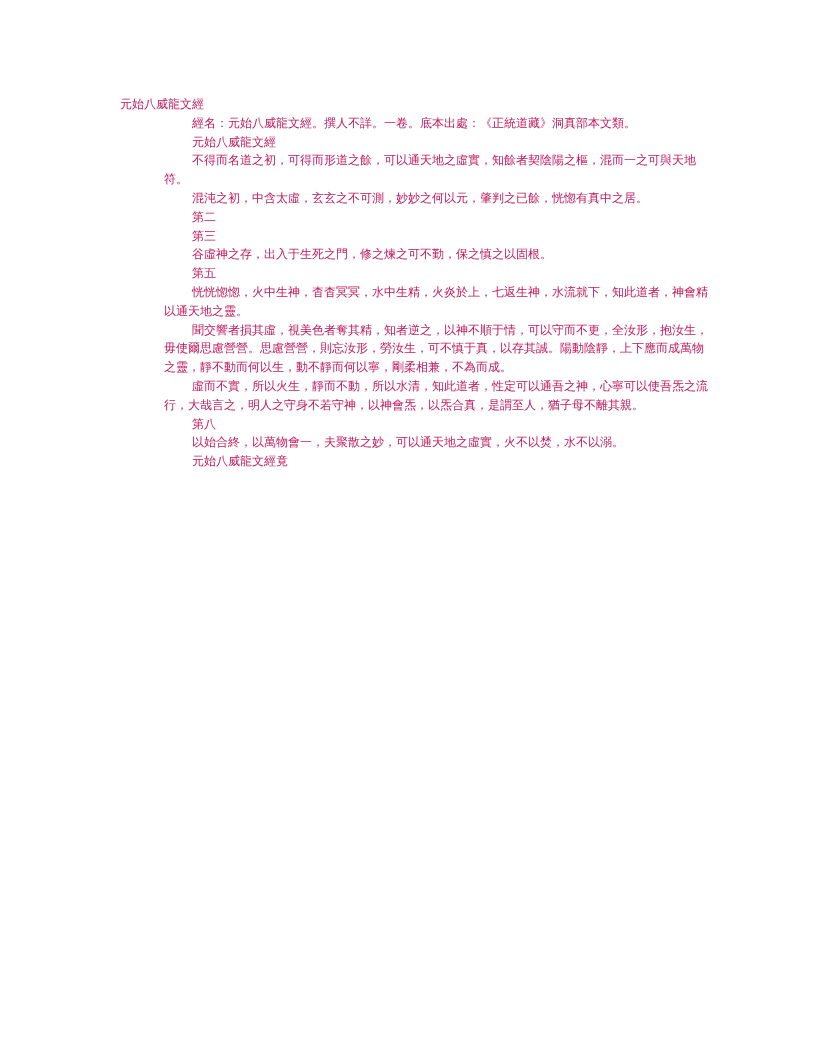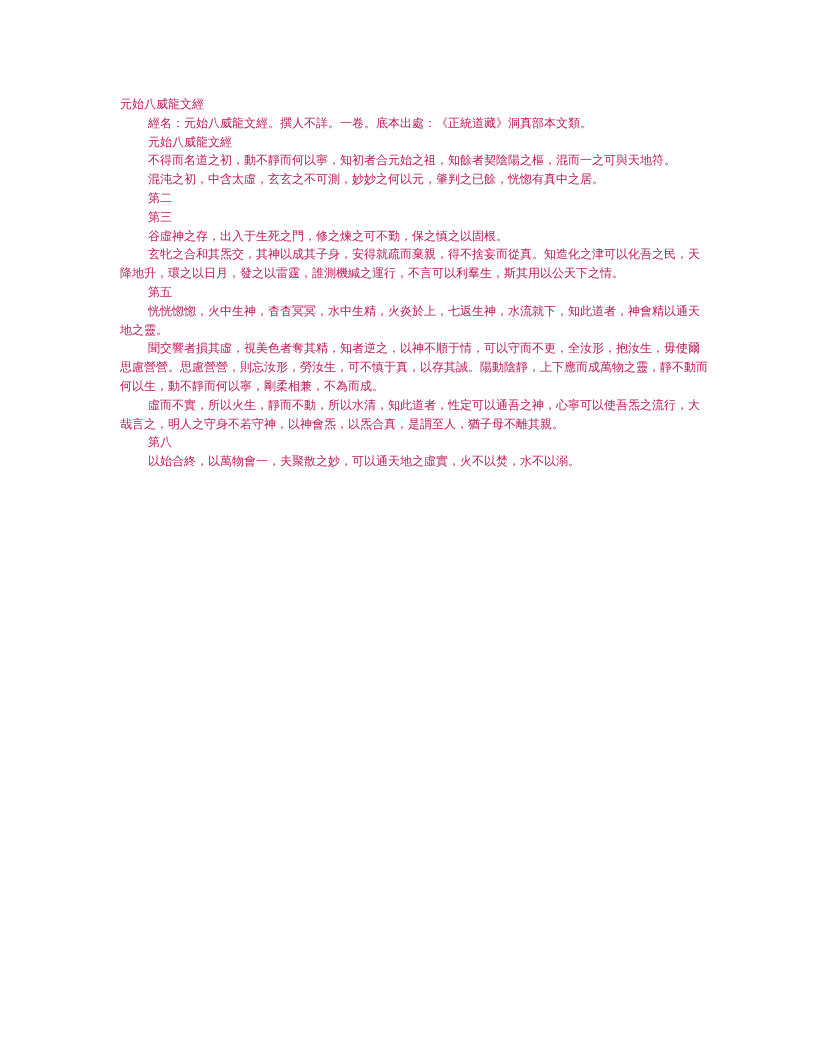--- a/index.html
+++ b/index.html
@@ -8,44 +8,44 @@
     position: absolute;
     left: 120px;
     top: 95px;
     width: 588px;
     font-family: "DejaVu Serif", "Liberation Serif", serif;
     font-size: 12px;
     line-height: 18.8px;
     color: #be185d;
   }
   .line { margin: 0; padding: 0; white-space: normal; word-break: break-all; }
-  .indent { text-indent: 28px; }
+  .indent { text-indent: 28px; margin-left: 44px; }
   .title { text-indent: 0; }
 </style>
 </head>
 <body>
 
 <div class="page">
   <p class="line title">元始八威龍文經</p>
   <p class="line indent">經名：元始八威龍文經。撰人不詳。一卷。底本出處：《正統道藏》洞真部本文類。</p>
   <p class="line indent">元始八威龍文經</p>
 
-  <p class="line indent">不得而名道之初，動不靜而何以寧，知初者合元始之祖，知餘者契陰陽之樞，混而一之可與天地符。</p>
+  <p class="line indent">不得而名道之初，可得而形道之餘，可以通天地之虛實，知餘者契陰陽之樞，混而一之可與天地符。</p>
 
   <p class="line indent">混沌之初，中含太虛，玄玄之不可測，妙妙之何以元，肇判之已餘，恍惚有真中之居。</p>
   <p class="line indent">第二</p>
 
   <p class="line indent">第三</p>
   <p class="line indent">谷虛神之存，出入于生死之門，修之煉之可不勤，保之慎之以固根。</p>
 
-  <p class="line indent">玄牝之合和其炁交，其神以成其子身，安得就疏而棄親，得不捨妄而從真。知造化之津可以化吾之民，天降地升，環之以日月，發之以雷霆，誰測機緘之運行，不言可以利羣生，斯其用以公天下之情。</p>
 
   <p class="line indent">第五</p>
   <p class="line indent">恍恍惚惚，火中生神，杳杳冥冥，水中生精，火炎於上，七返生神，水流就下，知此道者，神會精以通天地之靈。</p>
 
   <p class="line indent">聞交響者損其虛，視美色者奪其精，知者逆之，以神不順于情，可以守而不更，全汝形，抱汝生，毋使爾思慮營營。思慮營營，則忘汝形，勞汝生，可不慎于真，以存其誠。陽動陰靜，上下應而成萬物之靈，靜不動而何以生，動不靜而何以寧，剛柔相兼，不為而成。</p>
 
   <p class="line indent">虛而不實，所以火生，靜而不動，所以水清，知此道者，性定可以通吾之神，心寧可以使吾炁之流行，大哉言之，明人之守身不若守神，以神會炁，以炁合真，是謂至人，猶子母不離其親。</p>
 
   <p class="line indent">第八</p>
   <p class="line indent">以始合終，以萬物會一，夫聚散之妙，可以通天地之虛實，火不以焚，水不以溺。</p>
 
+  <p class="line indent">元始八威龍文經竟</p>
 </div>
 
 </body></html>

